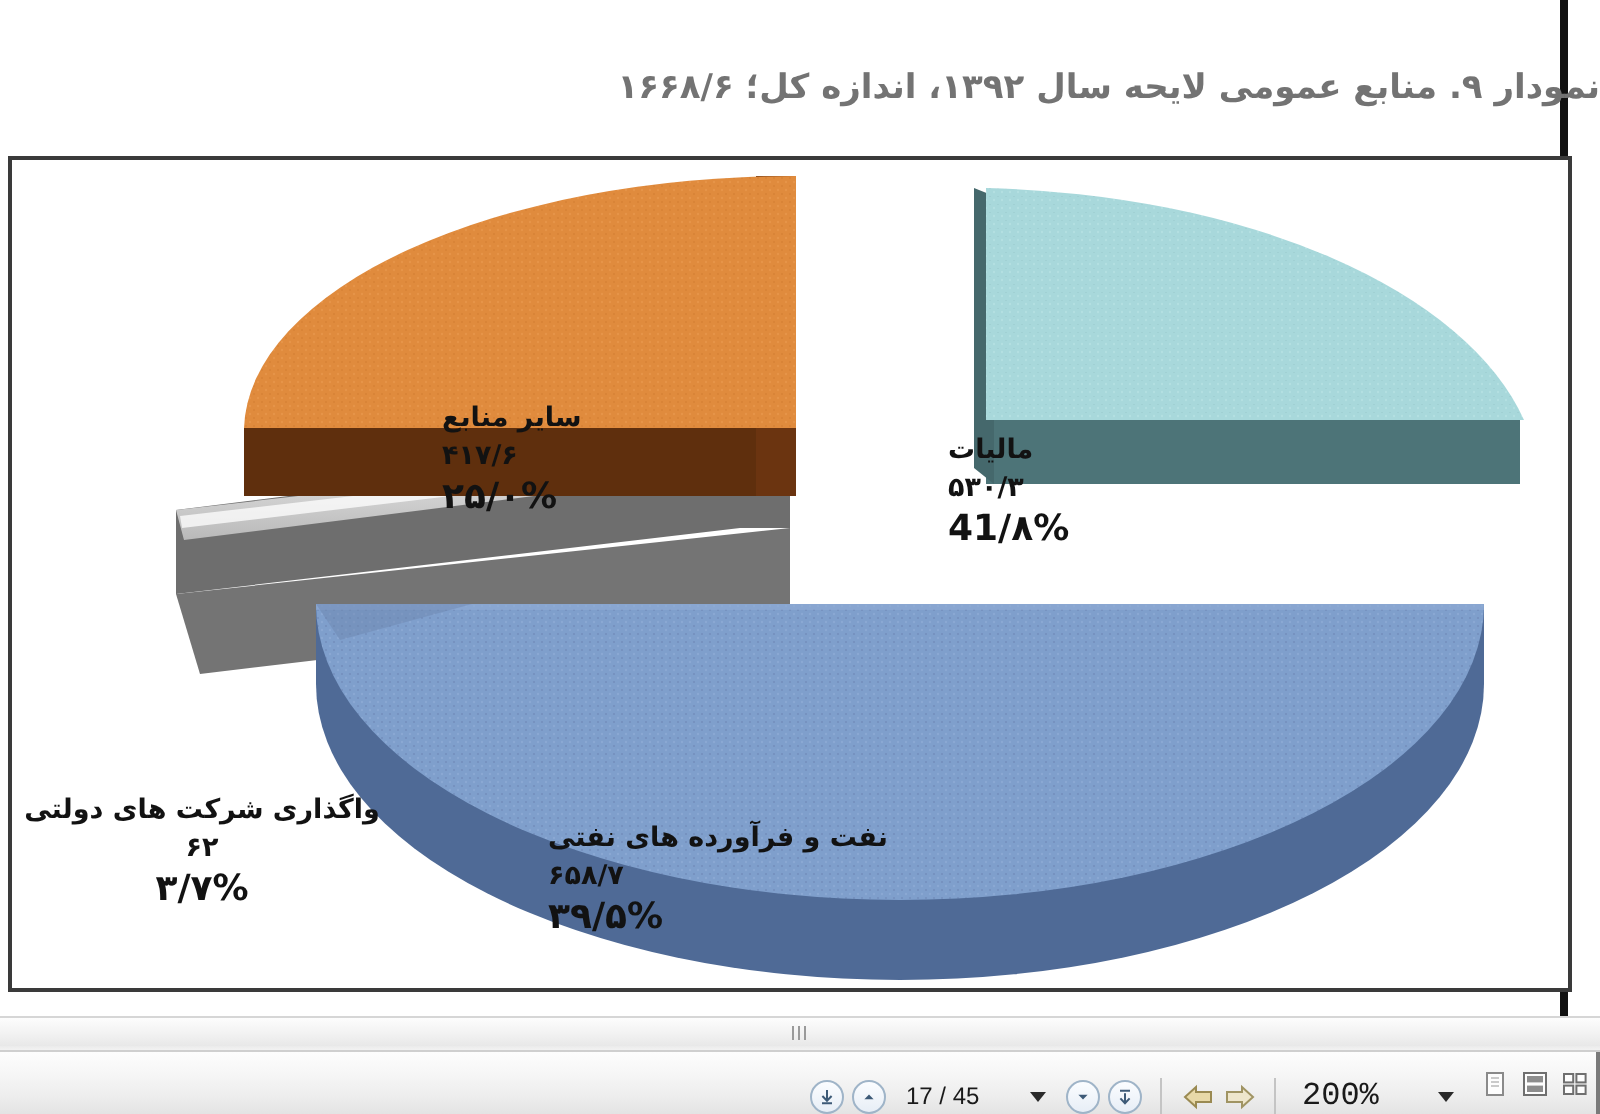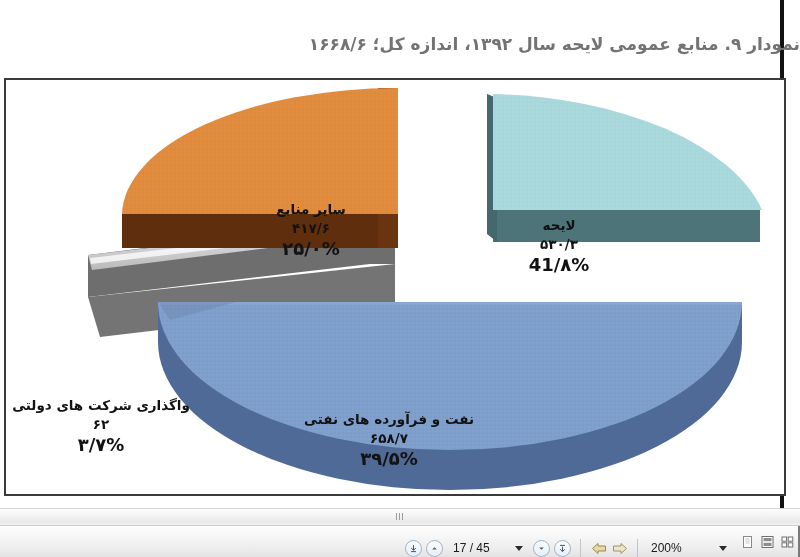--- a/index.html
+++ b/index.html
@@ -75,21 +75,21 @@
     left: -6px;
     top: -78px;
     width: 800px;
     height: 500px;
   }
 
   
   .slice-label {
     position: absolute;
     direction: rtl;
-    text-align: center;
+    text-align: left;
     font-family: "DejaVu Sans", "Liberation Sans", sans-serif;
     font-weight: bold;
     color: #121212;
     line-height: 1.38;
     white-space: nowrap;
     pointer-events: none;
   }
   .slice-label .nm { font-size: 13.5px; display: block; }
   .slice-label .vl { font-size: 13.5px; display: block; }
   .slice-label .pc { font-size: 18px; display: block; }
@@ -173,22 +173,22 @@
   .tb-sep {
     width: 1px; height: 18px;
     background: #c4c4c4;
     margin: 0 5px;
   }
   .tb-arrow {
     width: 17px; height: 15px;
     display: flex; align-items: center; justify-content: center;
   }
   .tb-zoom-value {
-    font-family: Liberation Sans, sans-serif;
-    font-size: 12px;
+    font-family: Liberation Mono, monospace;
+    font-size: 16px;
     color: #1a1a1a;
     margin-left: 4px;
     min-width: 58px;
   }
   .tb-viewicon {
     width: 17px; height: 15px;
     margin-left: 3px;
     display: flex; align-items: center; justify-content: center;
   }
   #toolbar-right {
@@ -263,21 +263,21 @@
 
         <path d="M 158,300 A 292,148 0 0 0 742,300 Z" fill="url(#texBlue)"></path>
 
         <path d="M 158,300 L 742,300 L 742,303 L 158,303 Z" fill="#8fabd4" opacity="0.6"></path>
 
         <path d="M 158,300 L 236,300 L 170,318 Z" fill="#6d86ae" opacity="0.45"></path>
       </svg>
     </div>
 
     <div class="slice-label" id="label-taxes">
-      <span class="nm">لایحه</span>
+      <span class="nm">مالیات</span>
       <span class="vl">۵۳۰/۳</span>
       <span class="pc">41/۸%</span>
     </div>
 
     <div class="slice-label" id="label-other">
       <span class="nm">سایر منابع</span>
       <span class="vl">۴۱۷/۶</span>
       <span class="pc">۲۵/۰%</span>
     </div>
 

